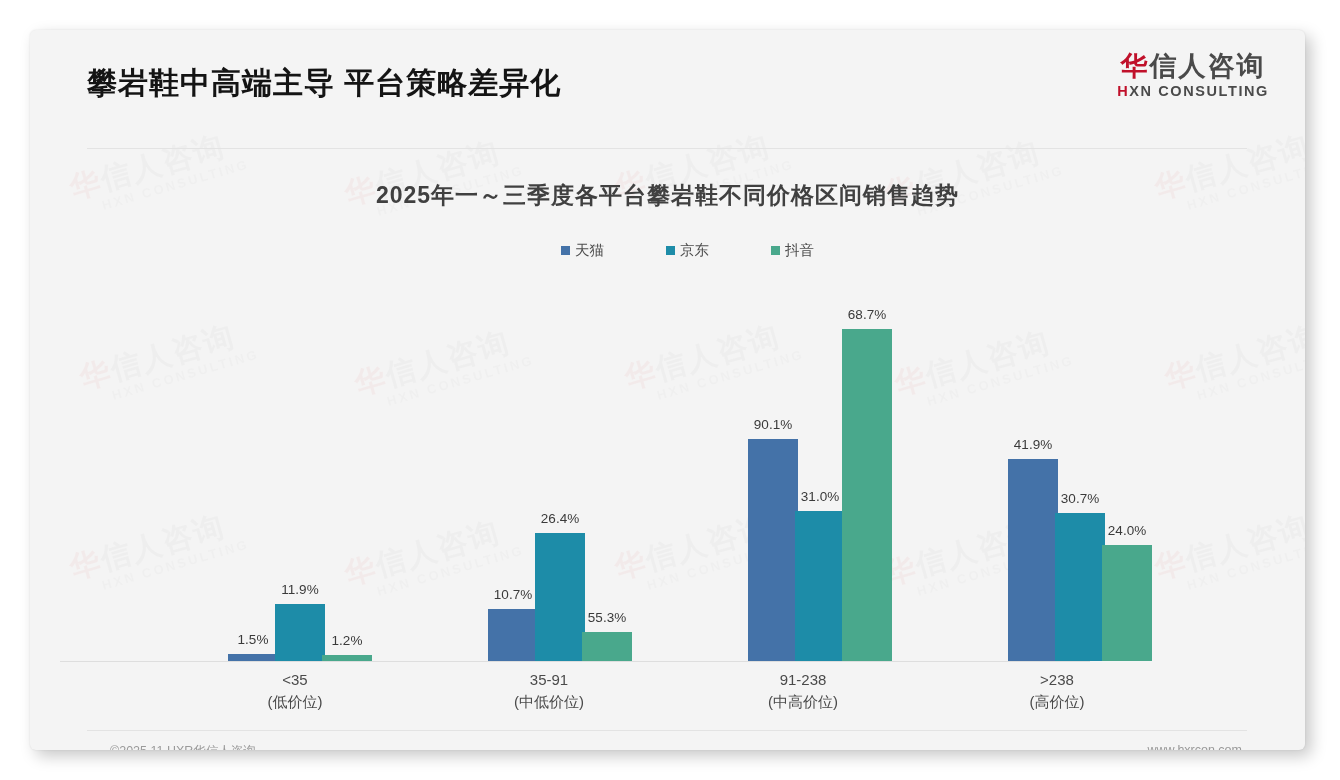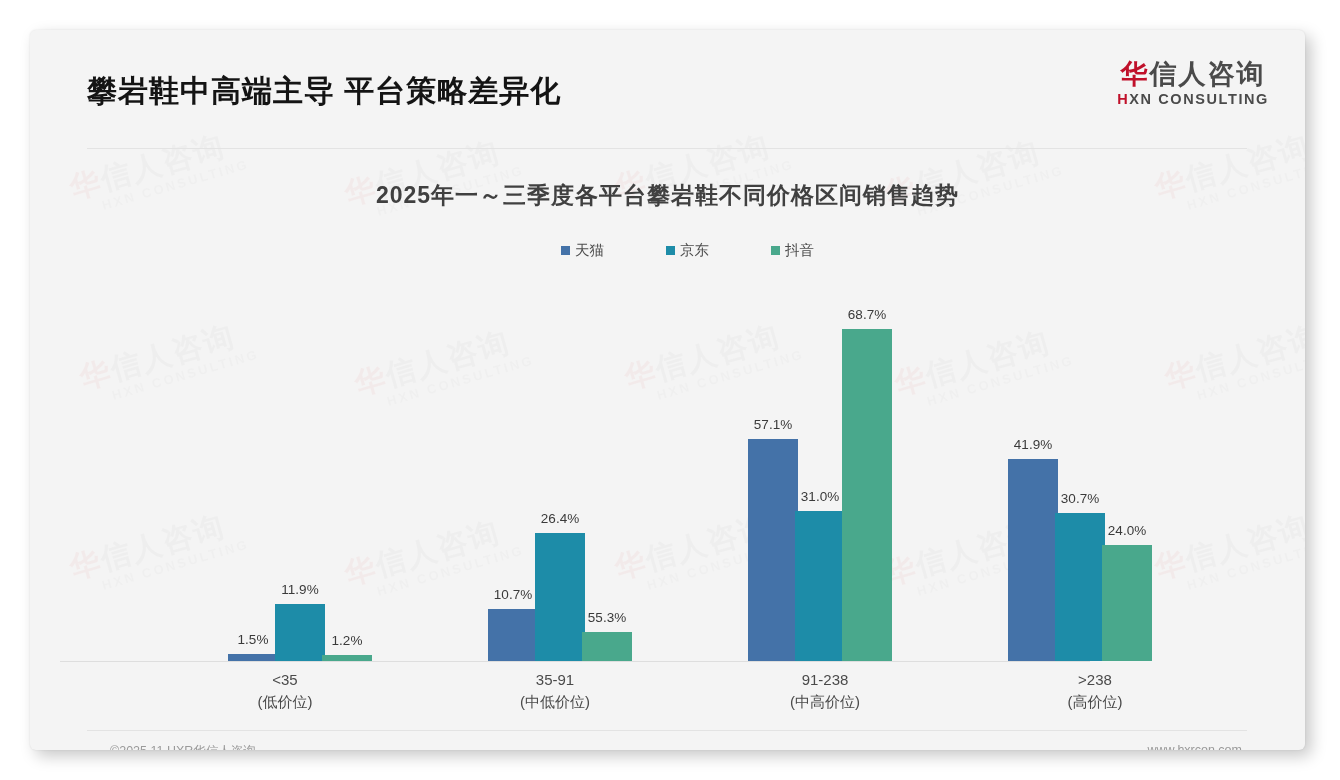--- a/index.html
+++ b/index.html
@@ -36,21 +36,21 @@
   }
   .wm .wm-cn .wm-red{color:#f2e2e2;}
   .wm .wm-en{
     display:block;
     font-size:13px;font-weight:700;letter-spacing:2.6px;
     color:#ececec;
     margin-left:26px;margin-top:-4px;
   }
 
   
-  .header{position:absolute;left:0;top:8px;width:100%;height:96px;z-index:3;}
+  .header{position:absolute;left:0;top:0;width:100%;height:96px;z-index:3;}
   .title{
     position:absolute;left:57px;top:33px;
     font-size:30px;font-weight:700;color:#141414;
     letter-spacing:1px;
     white-space:nowrap;
   }
   .logo{position:absolute;right:36px;top:22px;text-align:center;}
   .logo-cn{
     font-size:27px;font-weight:700;color:#4a4a4a;letter-spacing:2px;
     line-height:1.05;white-space:nowrap;
@@ -99,22 +99,22 @@
     position:relative;width:39px;height:100%;
     display:flex;flex-direction:column;justify-content:flex-end;align-items:center;
   }
   .bar-value{
     font-size:13.5px;color:#3a3a3a;
     margin-bottom:7px;white-space:nowrap;
   }
   .bar{width:50px;}
 
   .cats{
-    position:absolute;left:140px;top:639px;width:1040px;
-    display:flex;justify-content:space-between;
+    position:absolute;left:126px;top:639px;width:1040px;
+    display:flex;justify-content:center;
     z-index:3;
     gap:24px;
   }
   .cat{width:230px;text-align:center;}
   .cat-main{font-size:15px;color:#4a4a4a;line-height:1.45;}
   .cat-sub{font-size:15px;color:#4a4a4a;line-height:1.45;}
 
   
   .ftr-rule{
     position:absolute;left:57px;top:700px;width:1160px;height:1px;
@@ -249,21 +249,21 @@
             <div class="bar-value">26.4%</div>
             <div class="bar" style="background: rgb(29, 140, 168); height: 127.581px;"></div>
           </div>
           <div class="bar-wrap">
             <div class="bar-value">55.3%</div>
             <div class="bar" style="background: rgb(73, 168, 140); height: 29.4789px;"></div>
           </div>
         </div>
         <div class="group">
           <div class="bar-wrap">
-            <div class="bar-value">57.1%</div>
+            <div class="bar-value">90.1%</div>
             <div class="bar" style="background: rgb(68, 114, 168); height: 221.817px;"></div>
           </div>
           <div class="bar-wrap">
             <div class="bar-value">31.0%</div>
             <div class="bar" style="background: rgb(29, 140, 168); height: 149.811px;"></div>
           </div>
           <div class="bar-wrap">
             <div class="bar-value">68.7%</div>
             <div class="bar" style="background: rgb(73, 168, 140); height: 332px;"></div>
           </div>

